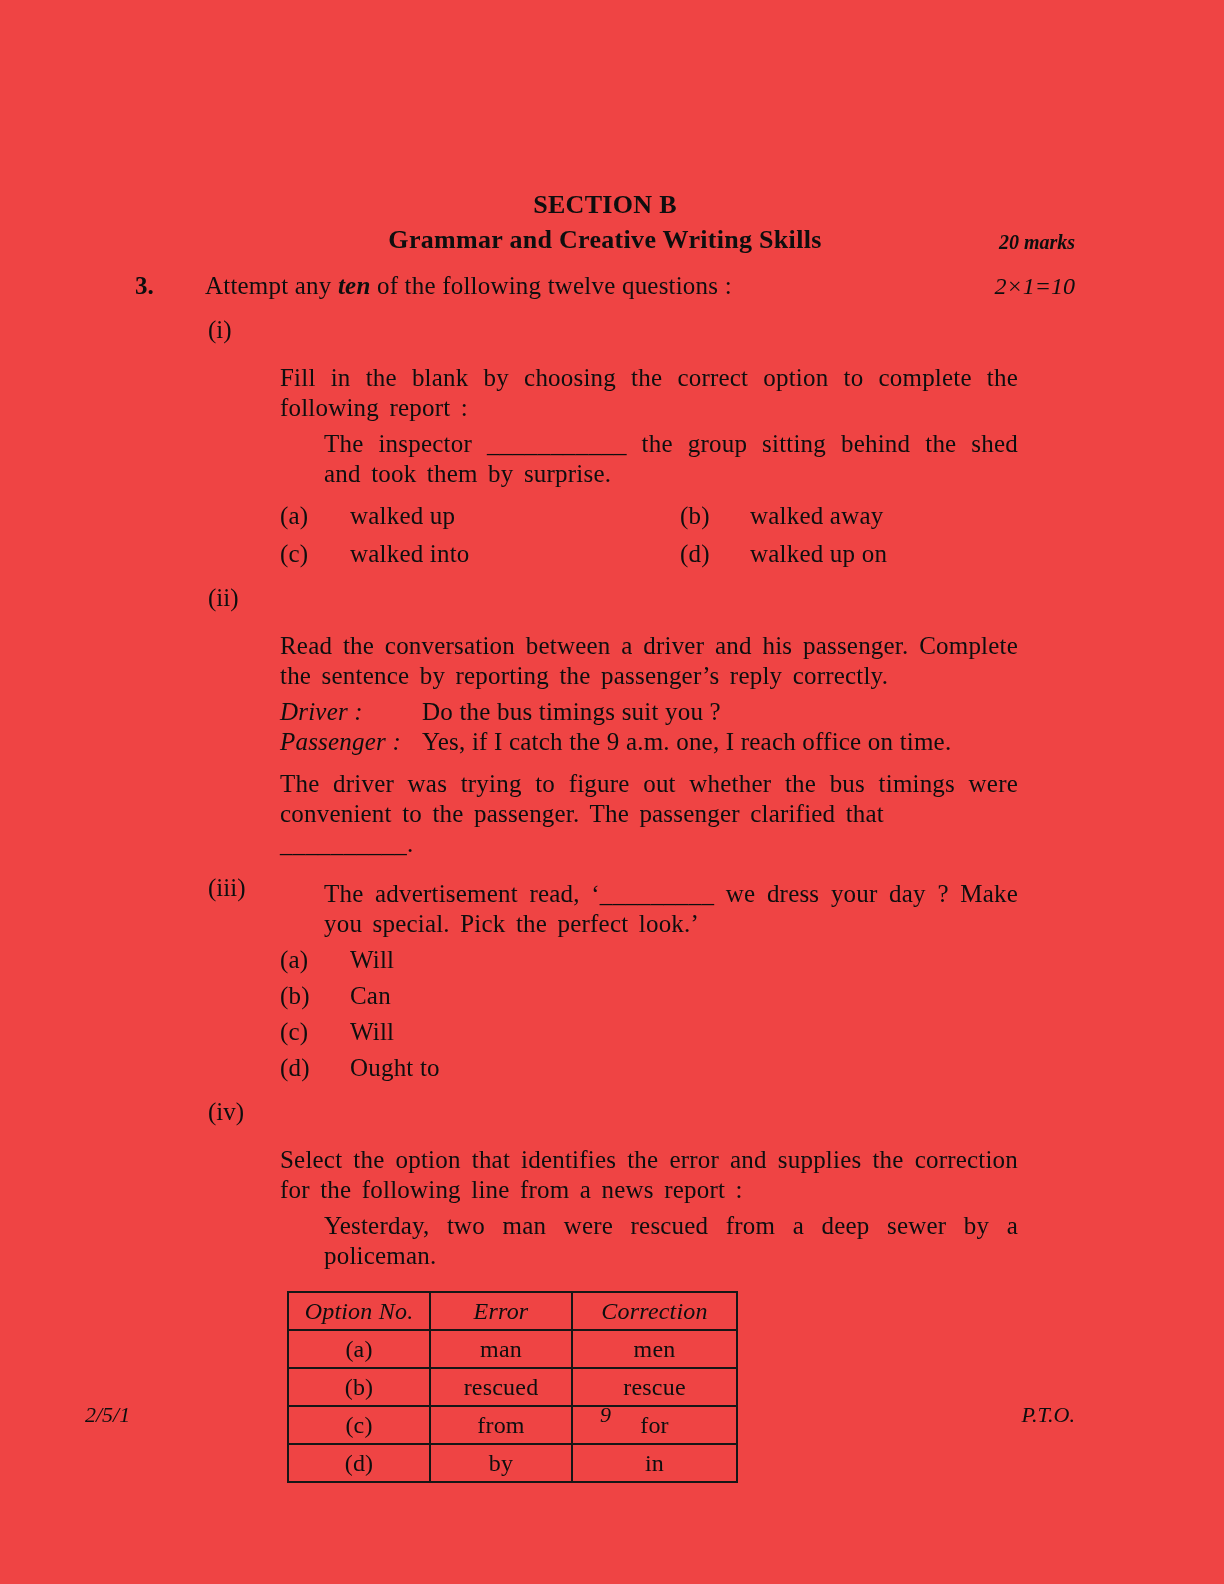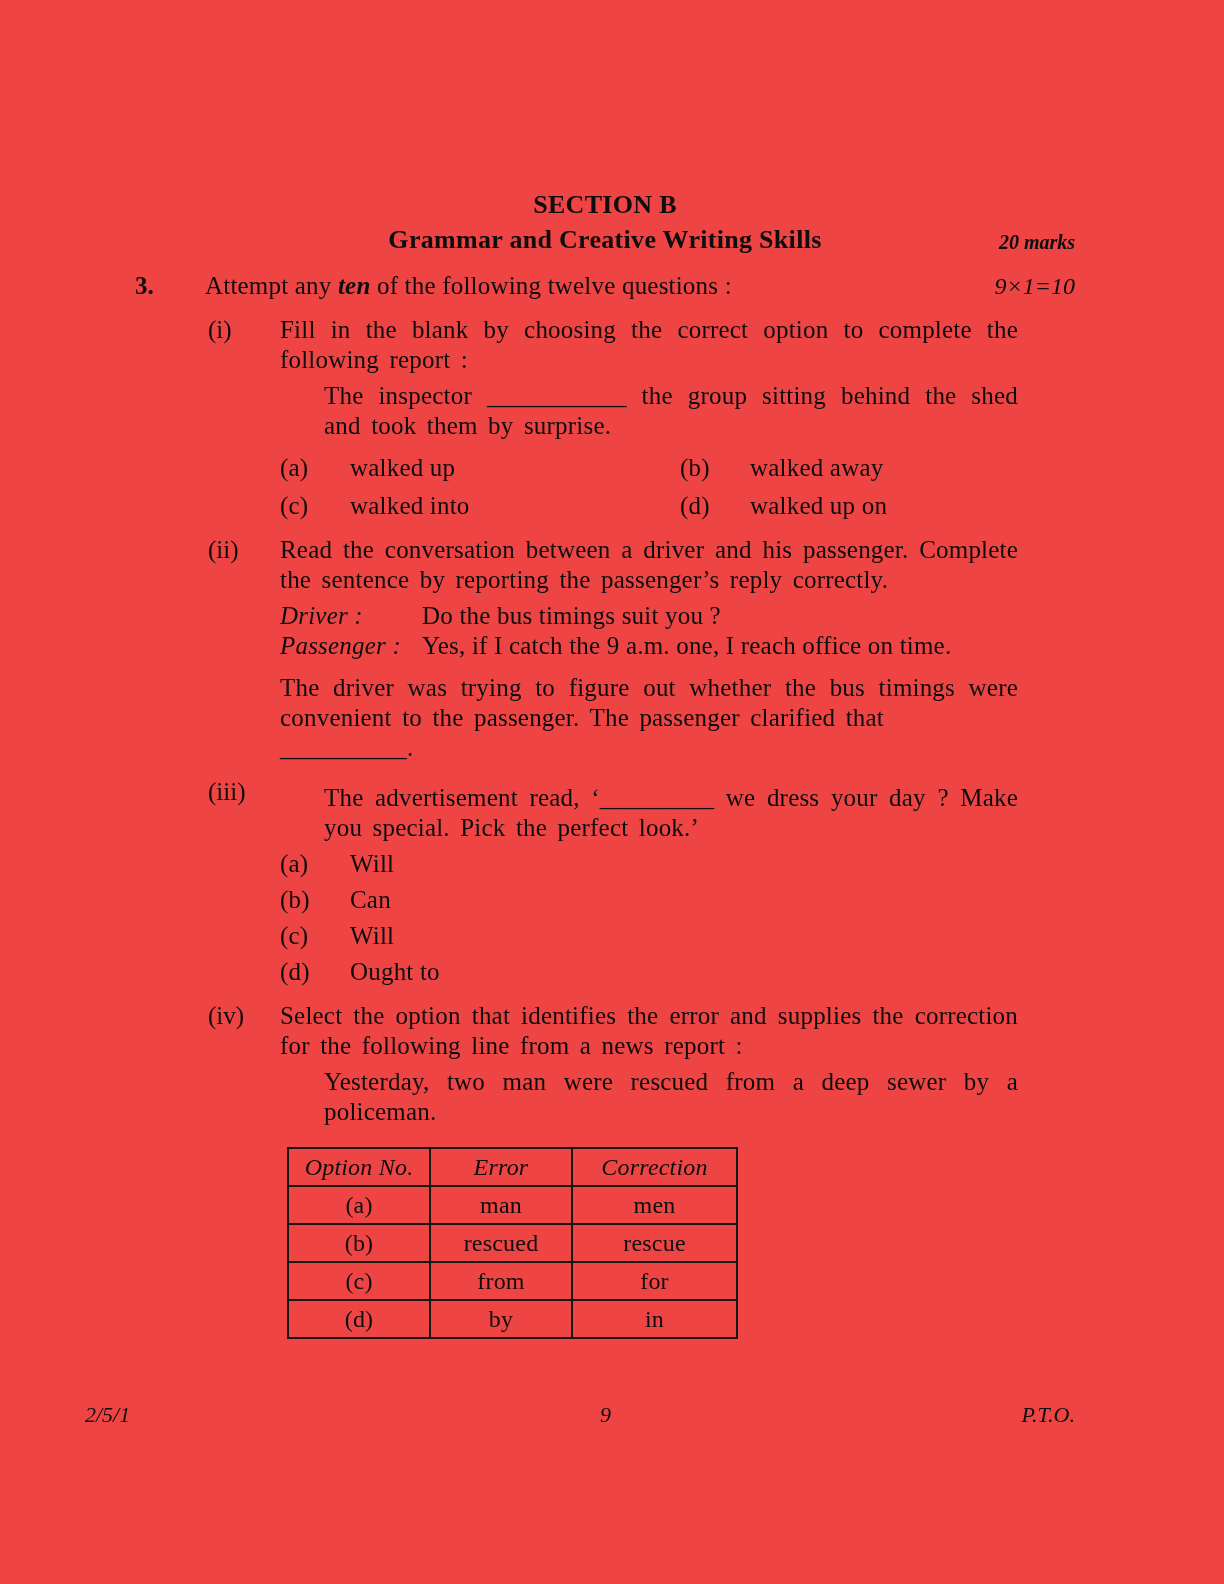--- a/index.html
+++ b/index.html
@@ -22,21 +22,21 @@
   .qnum{flex:0 0 70px;font-weight:700;}
   .qprompt{flex:1;letter-spacing:0.2px;}
   .q-emph{font-weight:700;font-style:italic;}
   .qmarks{font-style:italic;font-size:24px;white-space:nowrap;}
   .subs{margin-left:73px;}
   .sub{display:flex;margin-top:12px;}
   .sub.mt14{margin-top:14px;}
   .slabel{flex:0 0 72px;}
   .sbody{width:738px;letter-spacing:0.2px;}
   p{margin:0;}
-  .just{text-align:justify;word-spacing:4px;}
+  .just{text-align:justify;word-spacing:4px;margin-top:48px;}
   .mt6{margin-top:6px;margin-left:44px;}
   .opt-grid{display:grid;grid-template-columns:400px 1fr;row-gap:8px;margin-top:12px;}
   .opt{display:flex;}
   .olabel{flex:0 0 70px;}
   .opt-list{margin-top:6px;}
   .opt-list .opt{margin-top:6px;}
   .dialogue{margin-top:6px;}
   .drow{display:flex;align-items:center;}
   .speaker{flex:0 0 142px;font-style:italic;}
   .dtext{white-space:nowrap;}
@@ -59,21 +59,21 @@
 
     <div class="section-title">SECTION B</div>
     <div class="subtitle-row">
       <span class="subtitle">Grammar and Creative Writing Skills</span>
       <span class="marks">20 marks</span>
     </div>
 
     <div class="q3-row">
       <span class="qnum">3.</span>
       <span class="qprompt"><span>Attempt any </span><span class="q-emph">ten</span><span> of the following twelve questions :</span></span>
-      <span class="qmarks">9×1=10</span>
+      <span class="qmarks">2×1=10</span>
     </div>
 
     <div class="subs">
 
       <div class="sub mt14">
         <span class="slabel">(i)</span>
         <div class="sbody">
           <p class="just">Fill in the blank by choosing the correct option to complete the following report :</p>
           <p class="just mt6">The inspector ___________ the group sitting behind the shed and took them by surprise.</p>
           <div class="opt-grid">

